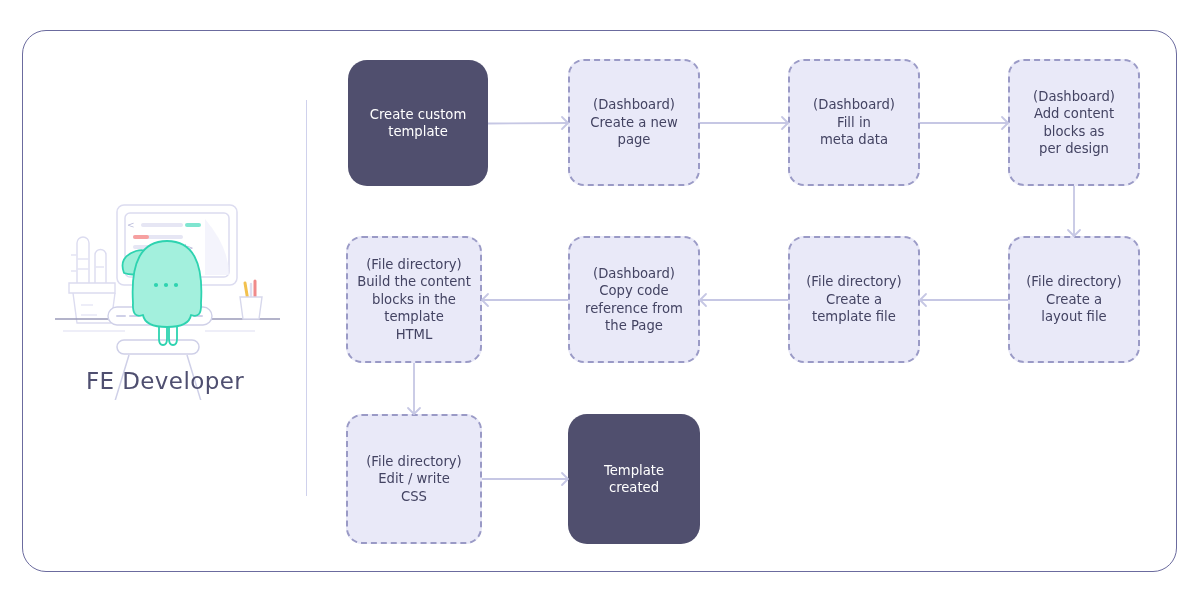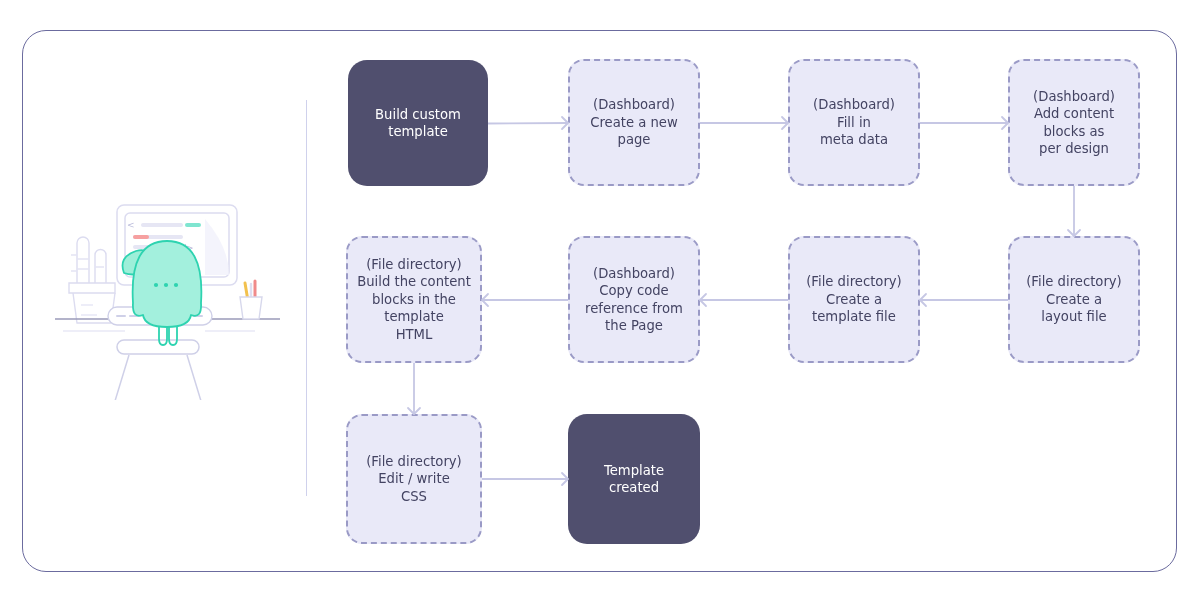--- a/index.html
+++ b/index.html
@@ -134,24 +134,25 @@
 
       <g>
         <line x1="190" y1="98" x2="193" y2="116" stroke="#f2c14e" stroke-width="3" stroke-linecap="round"></line>
         <line x1="200" y1="96" x2="200" y2="116" stroke="#f08a8a" stroke-width="3" stroke-linecap="round"></line>
         <line x1="196" y1="99" x2="196" y2="116" stroke="#dedef0" stroke-width="2.4" stroke-linecap="round"></line>
         <path d="M185 112 l3 22 h16 l3 -22 z" fill="#ffffff" stroke="#d7d8ec" stroke-width="1.4"></path>
       </g>
     </svg>
   </div>
 
+  <div class="illu-label">FE Developer</div>
 
   <div id="nodes-layer">
       <div class="node solid" style="left: 348px; top: 60px; width: 140px; height: 126px;">
-        <span class="txt">Build custom
+        <span class="txt">Create custom
 template</span>
       </div>
       <div class="node dashed" style="left: 568px; top: 59px; width: 132px; height: 127px;">
         <span class="txt">(Dashboard)
 Create a new
 page</span>
       </div>
       <div class="node dashed" style="left: 788px; top: 59px; width: 132px; height: 127px;">
         <span class="txt">(Dashboard)
 Fill in

